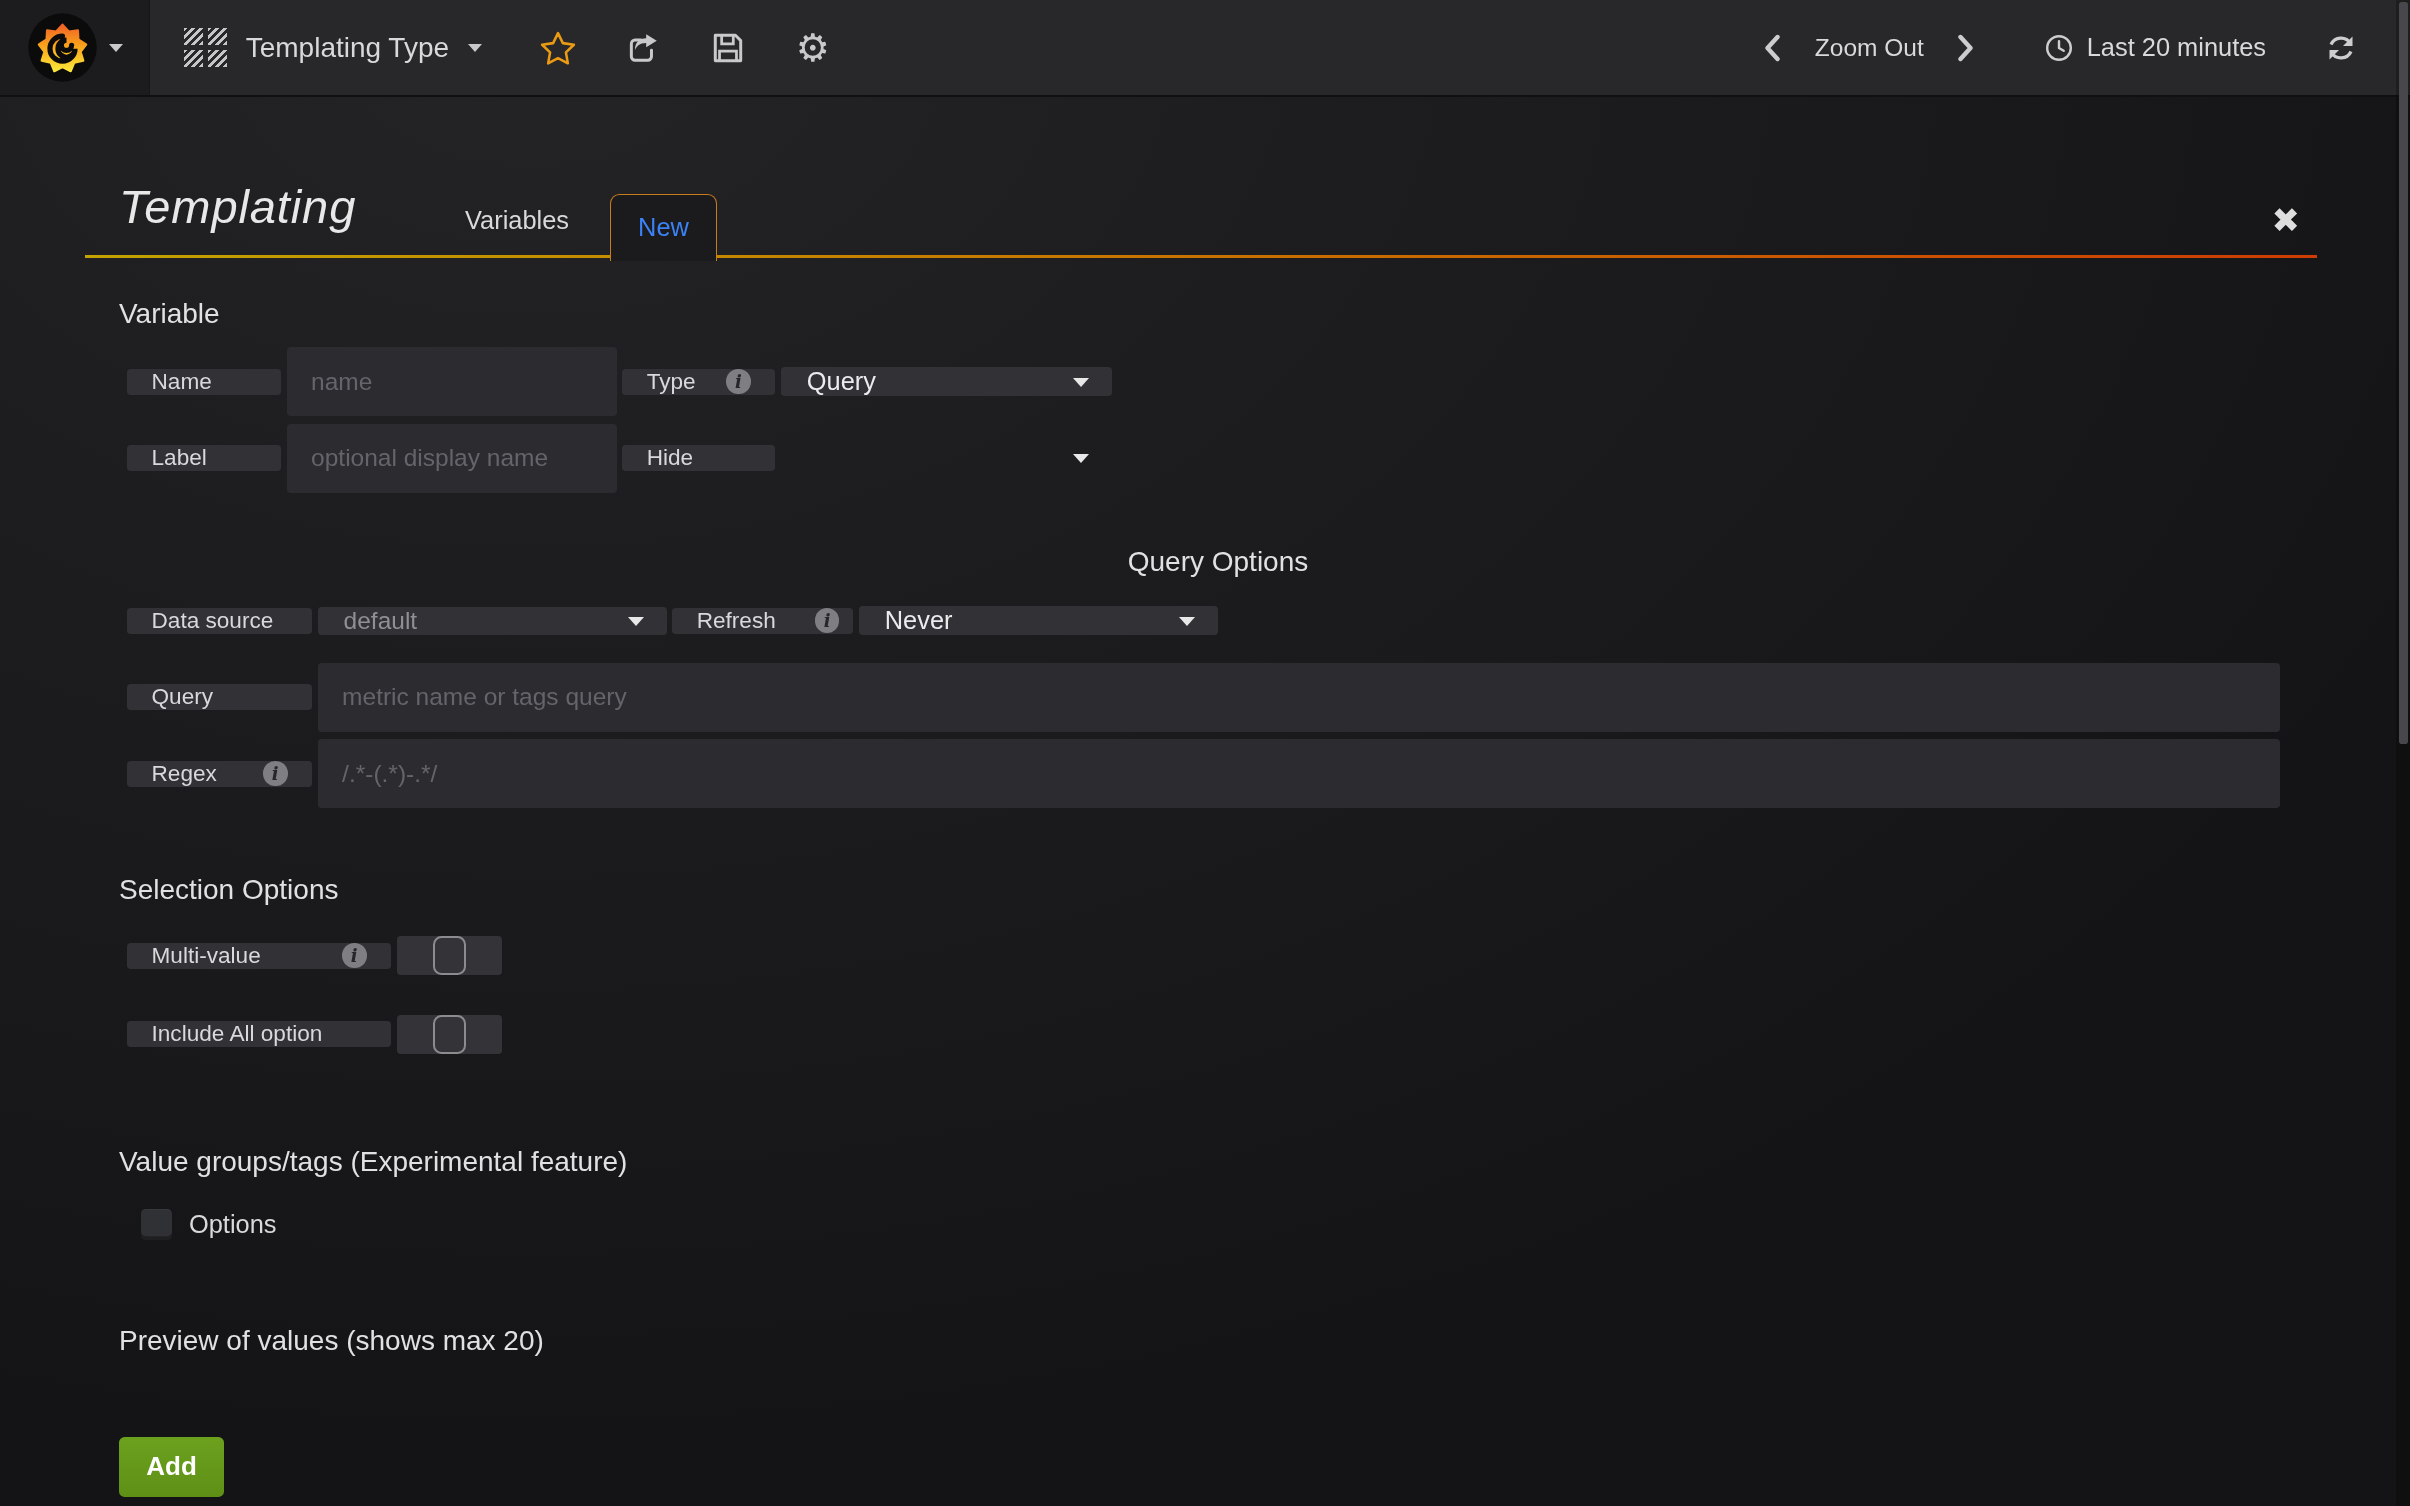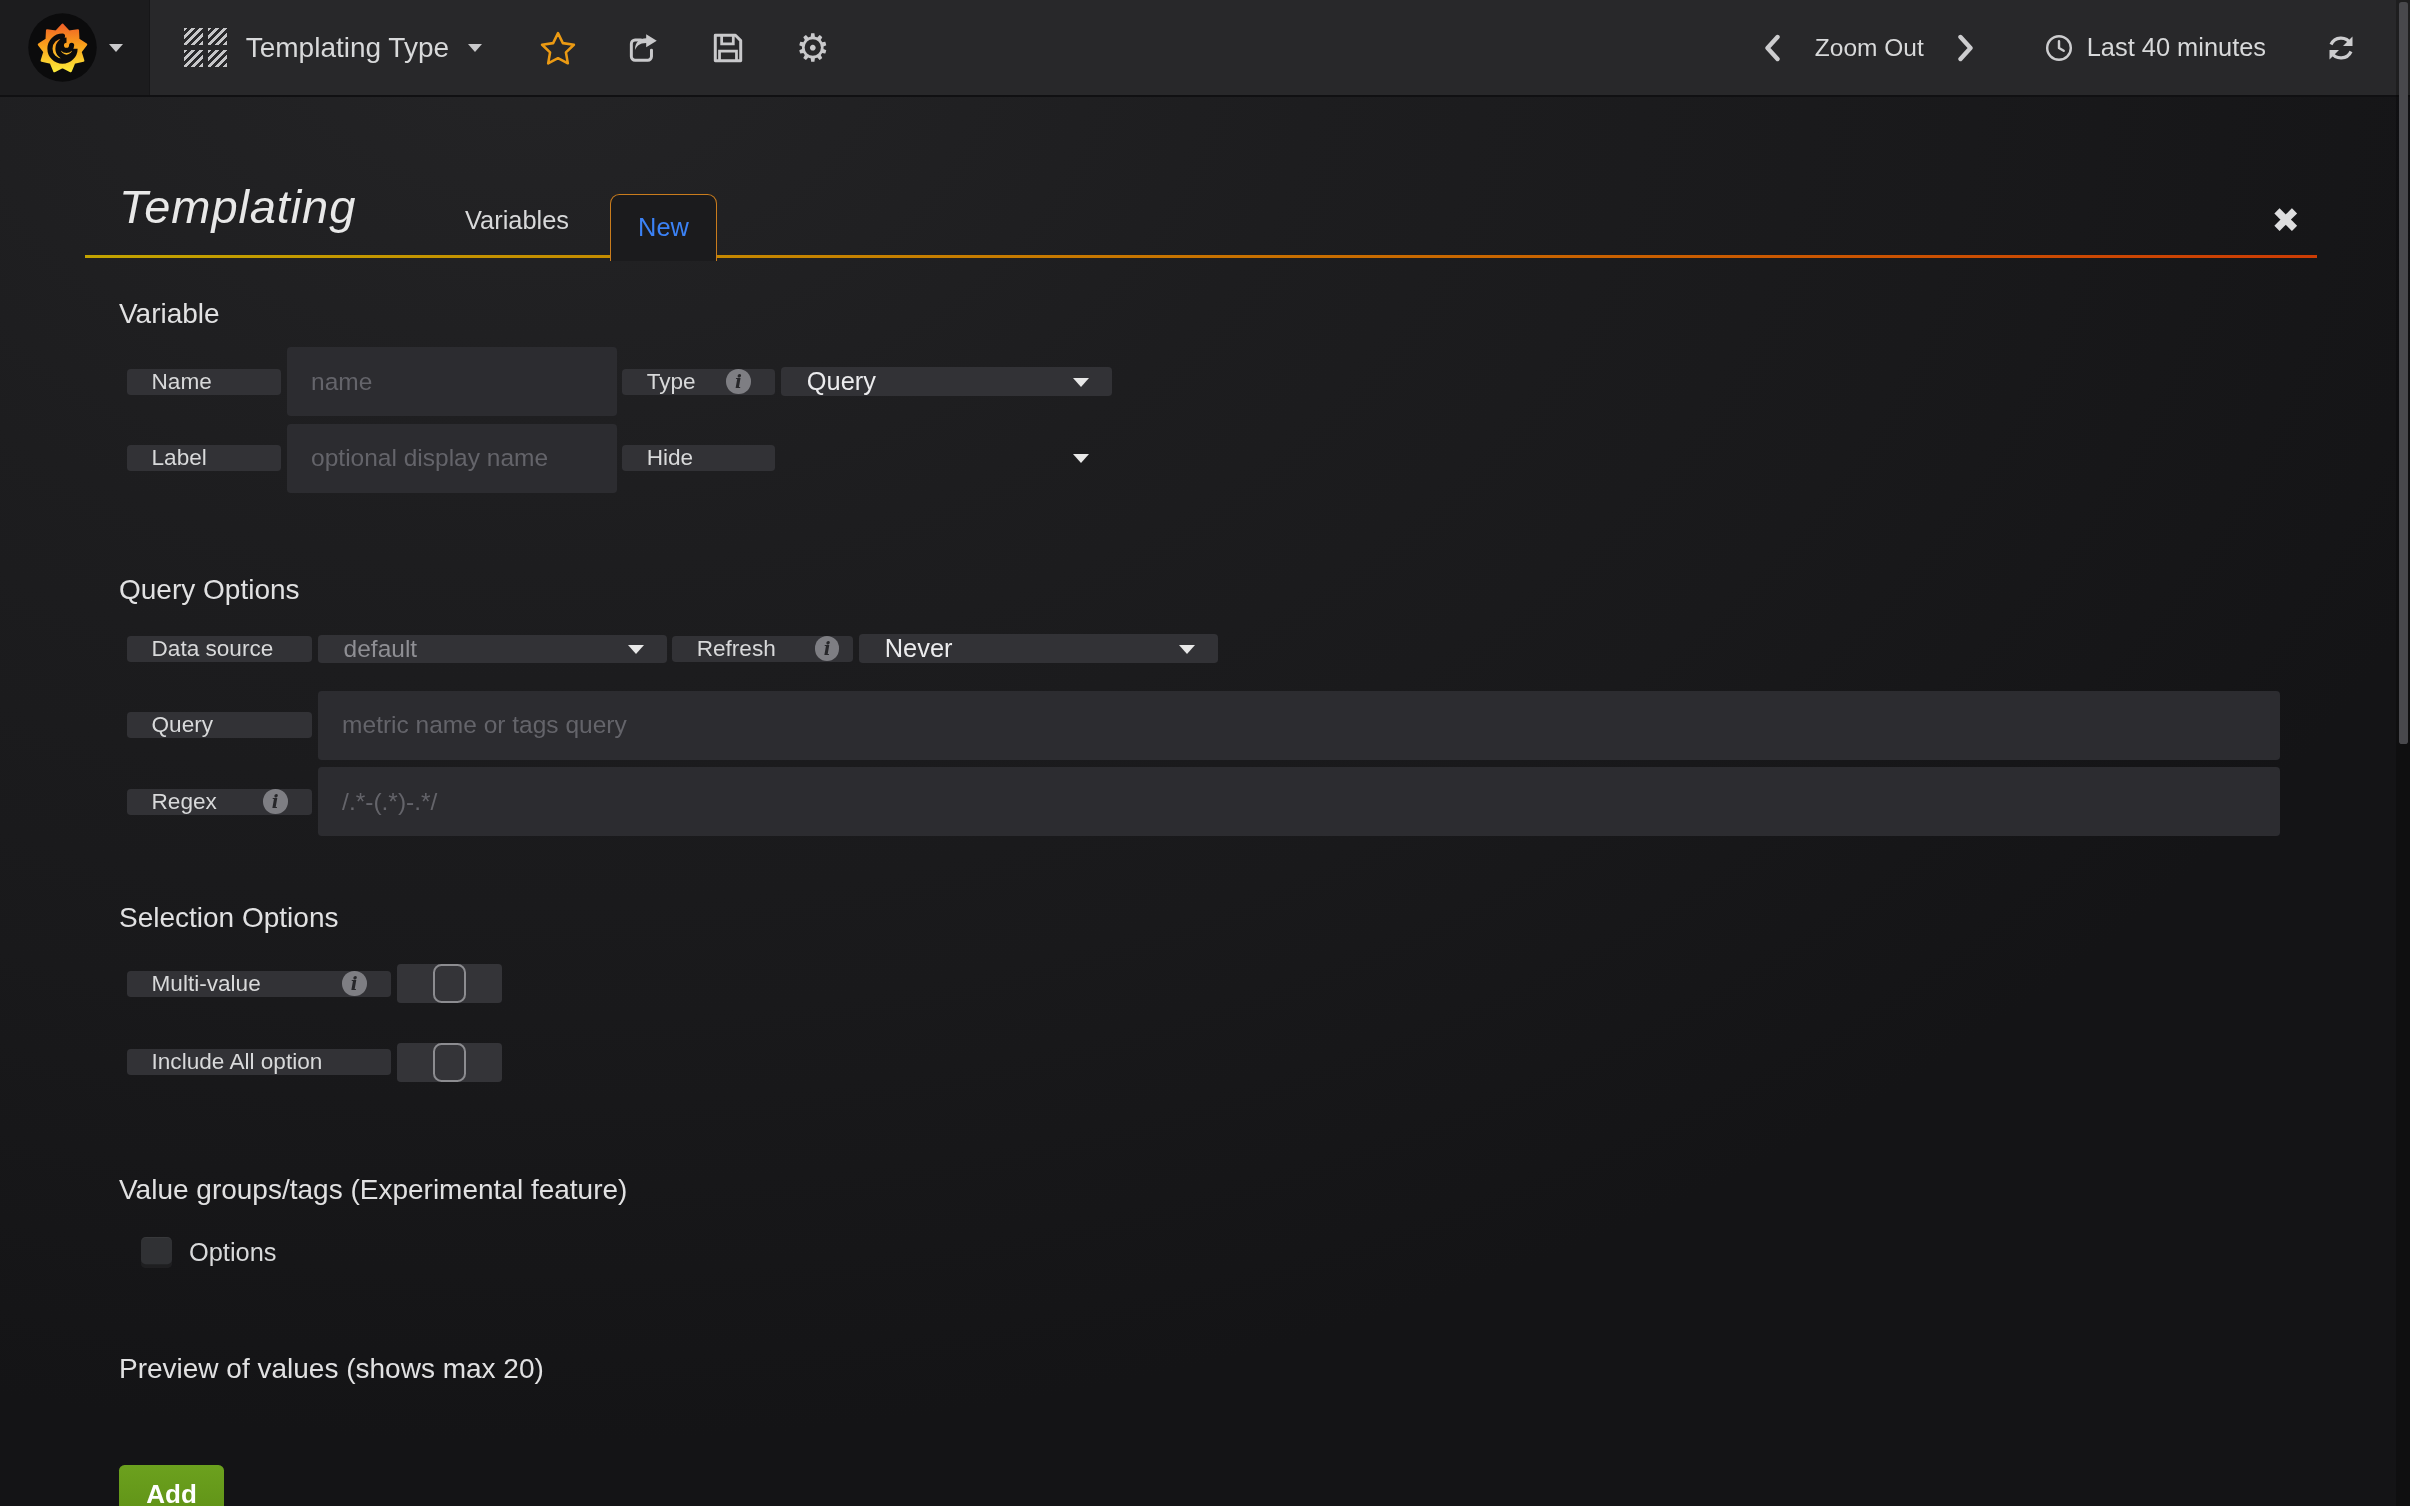--- a/index.html
+++ b/index.html
@@ -56,21 +56,21 @@
   .w-select-md{width:331px;}
   .w-label-md{width:185px;}
   .w-select-ds{width:349px;}
   .w-label-refresh{width:181px;gap:39px;}
   .w-select-never{width:359px;}
   .w-input-xl{width:1962px;}
   .w-label-lg{width:264px;}
   
   .m-variable-h{margin-top:40px;}
   .m-variable-rows{margin-top:17px;}
-  .m-qo-h{margin-top:81px;}
+  .m-qo-h{margin-top:53px;text-align:center;}
   .m-qo-rows{margin-top:8.5px;}
   .m-sel-h{margin-top:66px;}
   .m-sel-rows{margin-top:14px;}
   .m-vg-h{margin-top:76px;}
   .m-preview-h{margin-top:85px;}
   .enable-row{display:flex;align-items:center;gap:17px;margin:31px 0 0 56px;}
   .mini-checkbox{width:31px;height:31px;background:#303134;border-radius:4.7px;box-shadow:inset 0 -3.8px 0 rgba(0,0,0,0.35), inset 0 0.9px 0 rgba(255,255,255,0.04);cursor:pointer;}
   .enable-label{font-size:25.4px;color:#d8d9da;}
   .add-btn{margin:80px 0 0 34px;width:105px;height:60px;background:linear-gradient(#6ca11e,#5e9016);border:none;border-radius:5.6px;color:#ffffff;font-size:26px;font-weight:700;font-family:"Liberation Sans",sans-serif;cursor:pointer;}
   
@@ -149,21 +149,21 @@
             <polyline points="4,3 14,14 4,25" fill="none" stroke="#cdcdcf" stroke-width="4.4" stroke-linecap="round" stroke-linejoin="round"></polyline>
           </svg>
       </span>
       <span class="time-picker">
         <span>
           <svg width="30" height="30" viewBox="0 0 32 32">
             <circle cx="16" cy="16" r="12.6" fill="none" stroke="#cdcdcf" stroke-width="2.6"></circle>
             <path d="M16 16 V8.8 M16 16 l5 3" fill="none" stroke="#cdcdcf" stroke-width="2.6" stroke-linecap="round"></path>
           </svg>
         </span>
-        <span class="time-label">Last 40 minutes</span>
+        <span class="time-label">Last 20 minutes</span>
       </span>
       <span class="refresh-btn">
         <svg width="34" height="34" viewBox="0 0 34 34">
           <path d="M26.5 12.5 A11 11 0 0 0 7 13.5" fill="none" stroke="#cdcdcf" stroke-width="3.2"></path>
           <path d="M28.5 5.5 l0 9.5 -9.5 0 z" fill="#cdcdcf"></path>
           <path d="M7.5 21.5 A11 11 0 0 0 27 20.5" fill="none" stroke="#cdcdcf" stroke-width="3.2"></path>
           <path d="M5.5 28.5 l0 -9.5 9.5 0 z" fill="#cdcdcf"></path>
         </svg>
       </span>
     </div>

